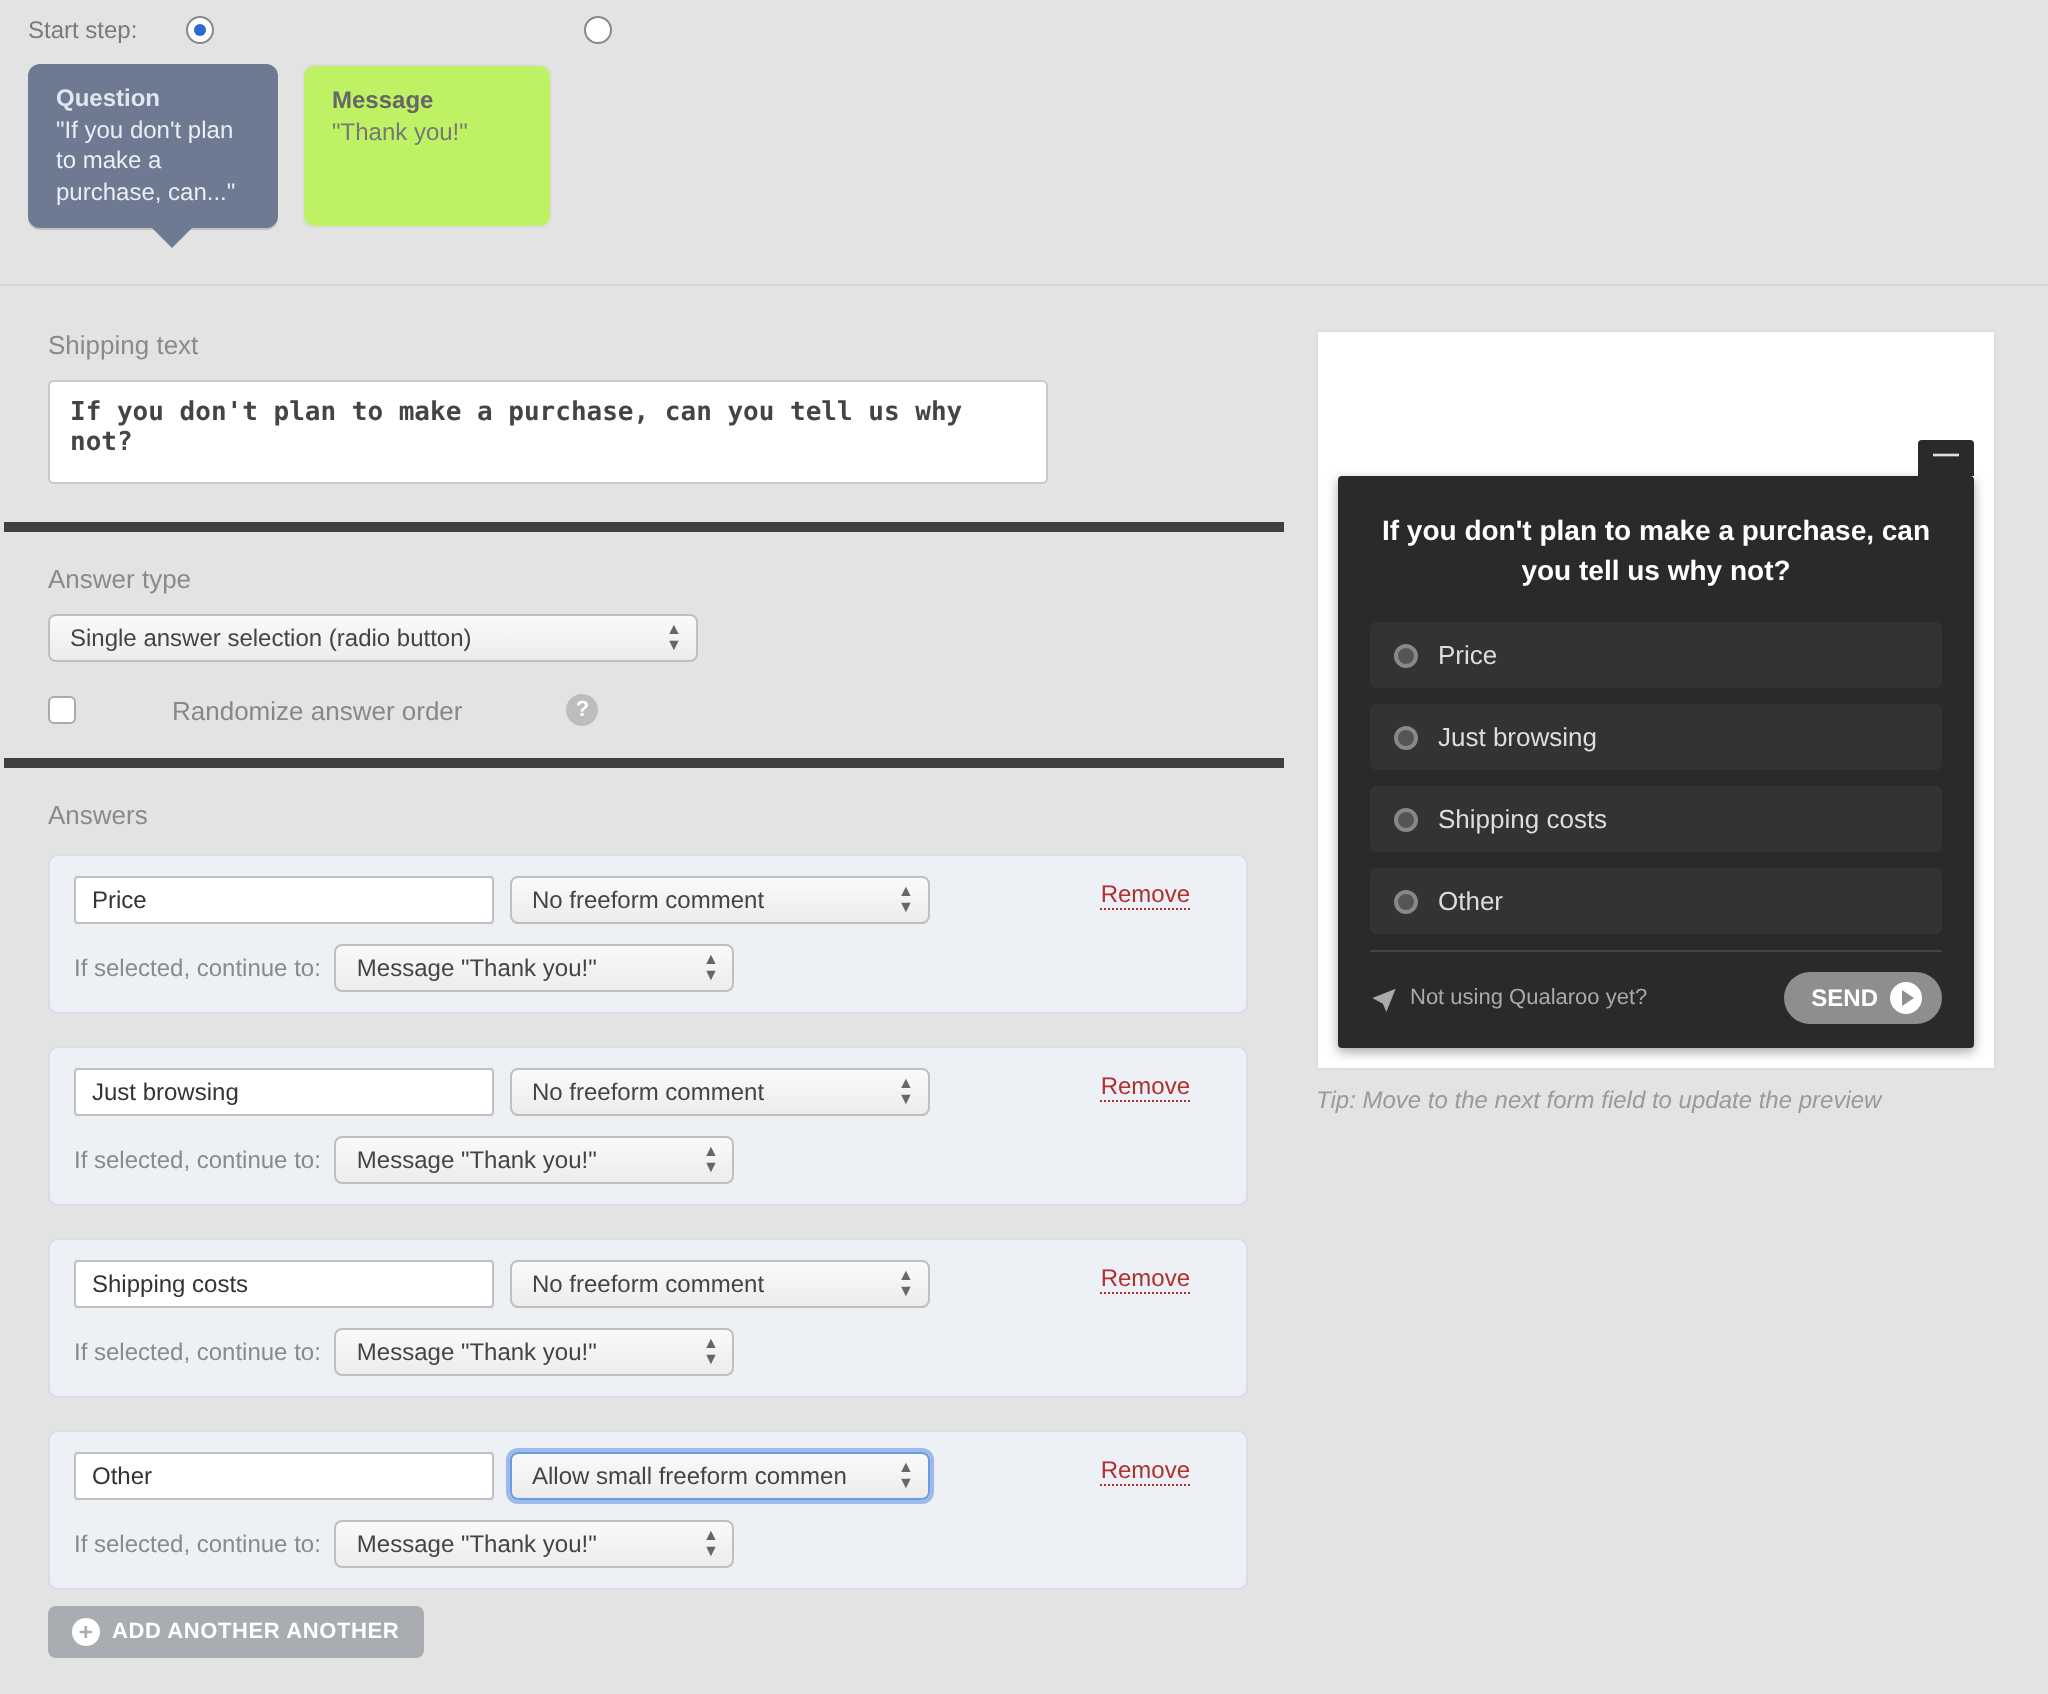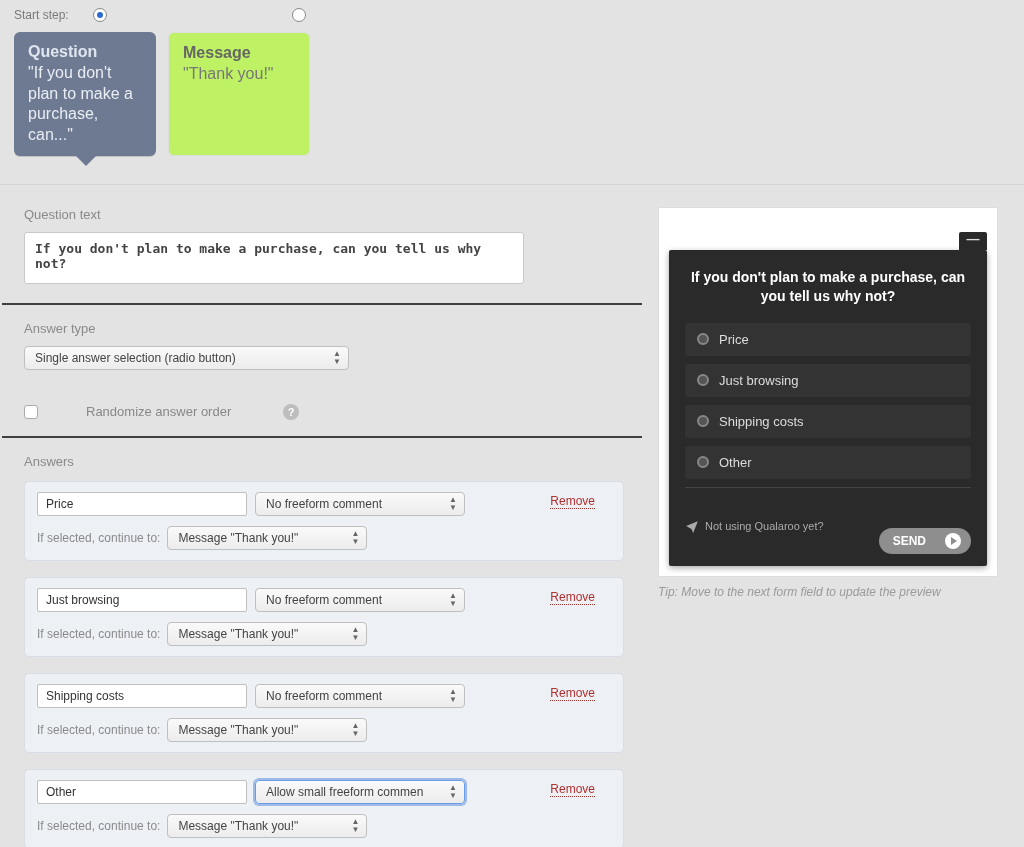--- a/index.html
+++ b/index.html
@@ -39,23 +39,23 @@
   
   .steps {
     display: flex;
     gap: 12px;
     padding: 10px 14px 28px 14px;
     border-bottom: 1px solid #d4d4d4;
   }
   .step-card {
     border-radius: 6px;
     padding: 10px 14px;
-    width: 142px;
+    width: 125px;
     position: relative;
-    font-size: 16px;
+    font-size: 12px;
     line-height: 1.3;
   }
   .step-card.active {
     background: #6e7a91;
     color: #e9edf4;
     box-shadow: 0 1px 0 rgba(0,0,0,.15);
   }
   .step-card.active .title { color:#dfe6f0; font-weight:600; }
   .step-card.inactive {
     background: #bef264;
@@ -84,21 +84,21 @@
     width: 640px;
   }
   .right {
     width: 350px;
     padding-top: 22px;
     padding-right:10px;
   }
 
   
   .ed-section {
-    border-top: 2px solid #404040;
+    border-top: 5px solid #404040;
     padding: 16px 18px 16px 22px;
   }
   .ed-section:first-child{border-top:none; padding-top:22px;}
   .ed-section > .sec-label {
     color: #8a8a8a;
     font-size: 13px;
     margin-bottom: 10px;
   }
   .q-textarea {
     width: 500px;
@@ -145,21 +145,21 @@
   .fake-select .arrows{
     position:absolute;
     right:6px;
     top:3px;
     width:10px;
     text-align:center;
     font-size:8px;
     line-height:8px;
     color:#666;
   }
-  .answer-type-select{ width:325px; margin-bottom:32px;}
+  .answer-type-select{ width:325px; margin-bottom:14px;}
   .help-dot{
     display:inline-block;
     width:16px;height:16px;border-radius:50%;
     background:#bdbdbd;color:#fff;
     font-size:11px;font-weight:700;
     text-align:center;line-height:16px;
     margin-left:4px;
   }
 
   
@@ -283,27 +283,26 @@
     display:flex;align-items:center;justify-content:space-between;
     border-top:1px solid #444;
     margin-top:8px;padding-top:10px;
   }
   .brand{
     display:flex;align-items:center;gap:6px;
     color:#aaa;font-size:11px;
   }
   .brand svg{width:14px;height:14px;fill:#aaa;}
   .send-btn{
-    display:inline-flex;align-items:center;gap:19px;
+    display:inline-flex;align-items:center;gap:6px;
     background:#8e8e8e;color:#fff;
     font-weight:700;font-size:12px;
     border-radius:14px;
     padding:5px 10px 5px 14px;
     cursor:pointer;
-    margin-top:30px;
   }
   .send-btn .circ{
     width:16px;height:16px;border-radius:50%;
     background:#fff;display:flex;align-items:center;justify-content:center;
   }
   .send-btn .circ::after{
     content:"";width:0;height:0;
     border-top:4px solid transparent;
     border-bottom:4px solid transparent;
     border-left:6px solid #8e8e8e;
@@ -333,21 +332,21 @@
     <div class="title">Message</div>
     <div>"Thank you!"</div>
   </div>
 </div>
 
 <div class="main">
 
   <div class="left">
 
     <div class="ed-section">
-      <div class="sec-label">Question text</div>
+      <div class="sec-label">Shipping text</div>
       <textarea class="q-textarea" style="">If you don't plan to make a purchase, can you tell us why not?</textarea>
     </div>
 
     <div class="ed-section">
       <div class="sec-label">Answer type</div>
       <div class="fake-select answer-type-select">
         <span>Single answer selection (radio button)</span>
         <span class="arrows">▲<br>▼</span>
       </div>
       <div class="chk-row" style="margin-top:2px;gap:48px;">

